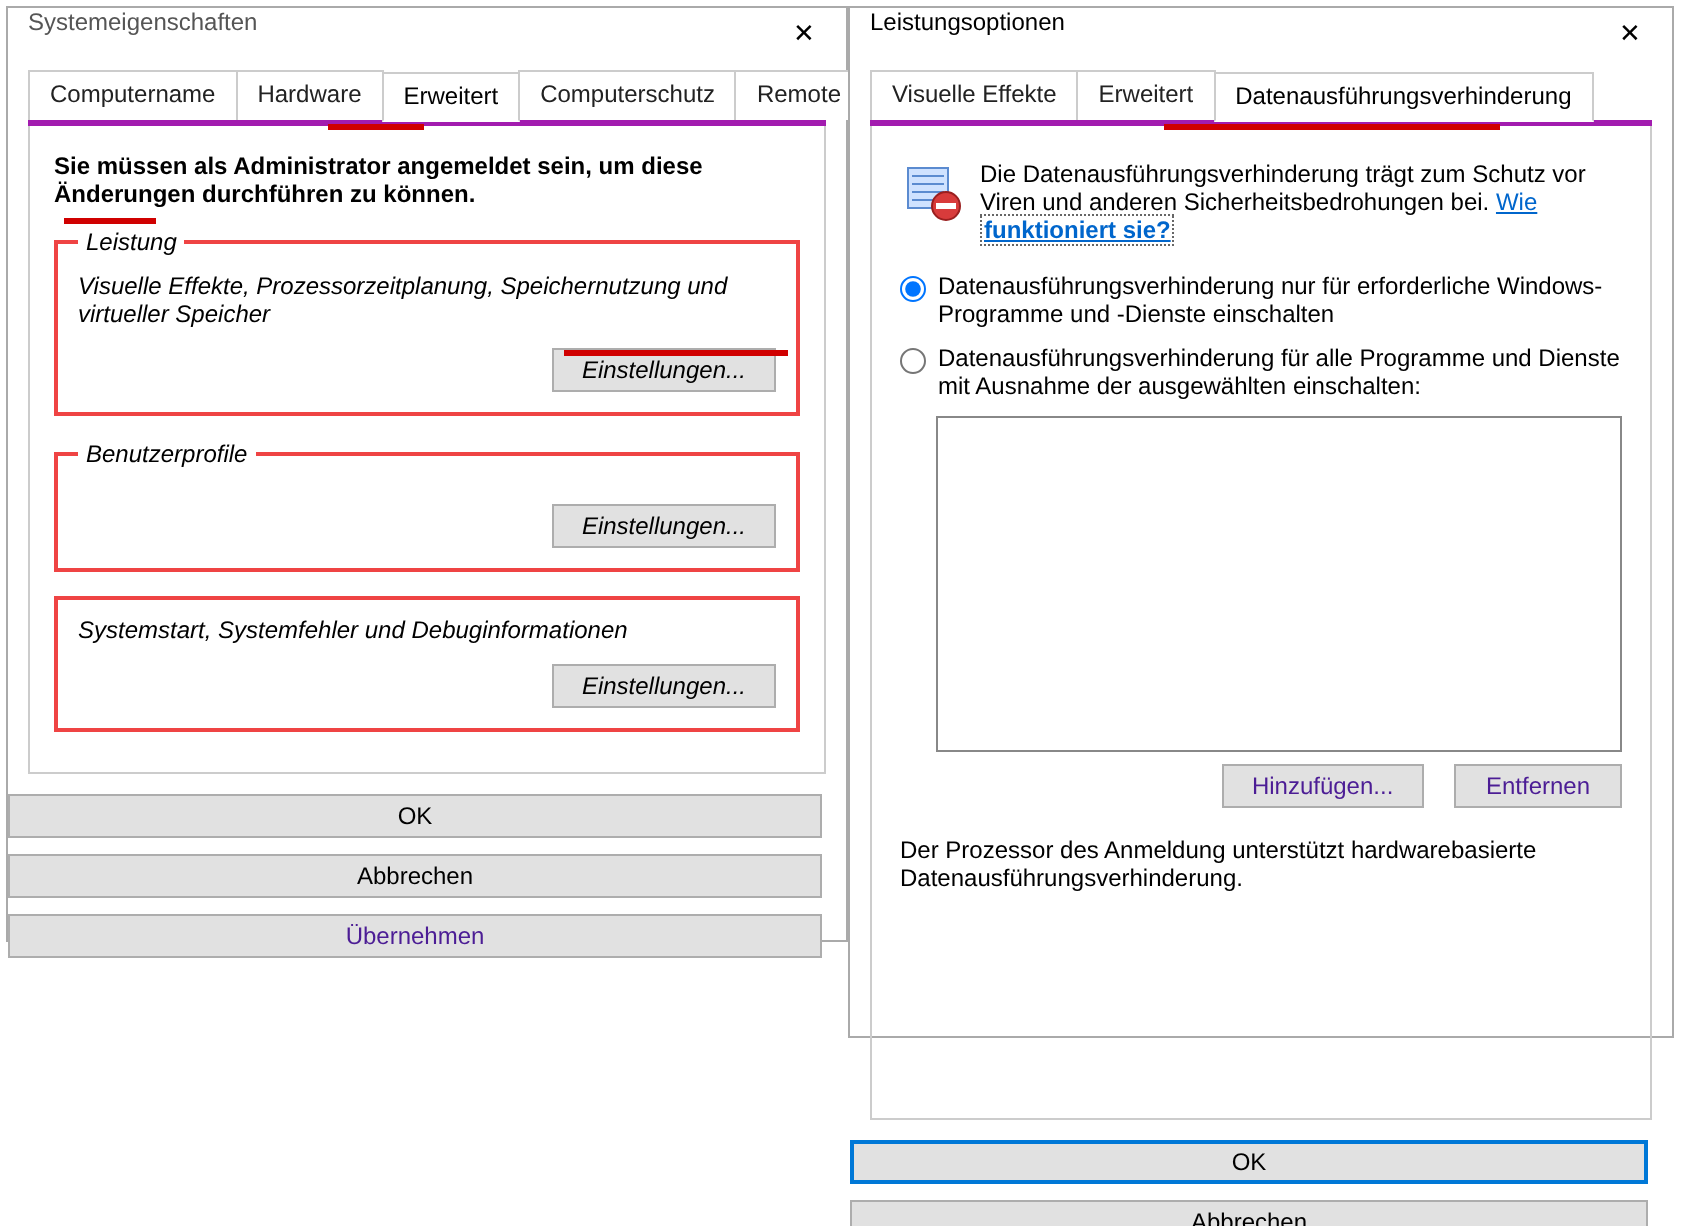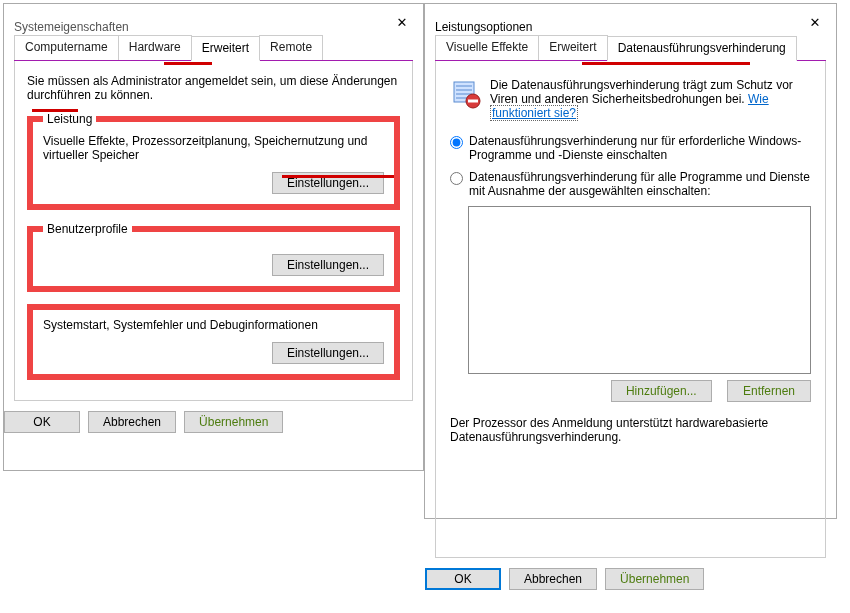--- a/index.html
+++ b/index.html
@@ -14,34 +14,34 @@
     overflow: hidden;
   }
   .dialog {
     position: absolute;
     background: #fff;
     border: 1px solid #aaa;
   }
   .titlebar {
     height: 30px;
     display: flex;
-    align-items: flex-end;
+    align-items: flex-start;
     padding: 0 6px 0 10px;
     position: relative;
   }
   .titlebar .title { flex: 1; color: #555; }
   .close-x {
     width: 30px; height: 24px;
     display: flex; align-items: center; justify-content: center;
     font-size: 13px;
     cursor: default;
   }
   .tabstrip {
     display: flex;
-    border-bottom: 1px solid #a21caf;
+    border-bottom: 3px solid #a21caf;
     margin: 0 10px;
     position: relative;
     top: 1px;
   }
   .tab {
     padding: 4px 10px 5px 10px;
     border: 1px solid #ccc;
     border-bottom: none;
     background: #fff;
     margin-right: -1px;
@@ -54,46 +54,49 @@
     z-index: 2;
     border-bottom: 1px solid #fff;
     top: 1px;
   }
   .tabpanel {
     border: 1px solid #ccc;
     border-top: none;
     margin: 0 10px;
     padding: 12px 12px 8px 12px;
   }
-  .admin-note { margin: 2px 0 10px 0; }
+  .admin-note { margin: 2px 0 10px 0; font-weight: bold; }
   fieldset {
-    border: 6px solid #ef4444;
+    border: 2px solid #ef4444;
     margin: 0 0 12px 0;
     padding: 8px 10px 10px 10px;
+    font-style: italic;
   }
   legend { padding: 0 4px; }
   .btnrow-right { text-align: right; margin-top: 10px; }
   button.win {
     font: inherit;
     background: #e1e1e1;
     border: 1px solid #adadad;
     padding: 3px 14px;
     min-width: 84px;
     cursor: default;
   }
   button.win.default {
     background: #e1e1e1;
     border: 1px solid #0078d7;
     box-shadow: 0 0 0 1px #0078d7 inset;
   }
-  button.win:disabled { color: #4d7c0f; }
+  button.win:disabled { color: #4c1d95; }
   .dlg-buttons {
     display: flex;
+    justify-content: flex-end;
     gap: 8px;
     padding: 10px 12px 12px 0;
+    flex-direction: column;
   }
   .red-underline {
     position: absolute;
     height: 3px;
     background: #d00000;
     pointer-events: none;
   }
   
   .dep-icon {
     width: 32px; height: 32px;
@@ -102,20 +105,21 @@
     margin-right: 8px;
     vertical-align: top;
   }
   .dep-icon svg { width: 32px; height: 32px; }
   .dep-desc-row { display:flex; align-items:flex-start; margin: 12px 0 14px 0; }
   .dep-desc-text { flex:1; }
   a.dep-link { color:#0066cc; text-decoration: underline; }
   .dep-link-dotted {
     border: 1px dotted #666;
     padding: 0 1px;
+    font-weight: bold;
   }
   .radio-row { display:flex; align-items:flex-start; margin: 4px 0 8px 0; }
   .radio-row input { margin: 2px 6px 0 0; }
   .listbox {
     border: 1px solid #888;
     height: 168px;
     margin: 4px 0 6px 18px;
     background: #fff;
   }
   .listbtns { text-align: right; margin: 0 0 14px 0; }
@@ -139,20 +143,21 @@
 <div class="dialog" id="dlg-left">
   <div class="titlebar">
     <span class="title">Systemeigenschaften</span>
     <span class="close-x">✕</span>
   </div>
 
   <div class="tabstrip">
     <div class="tab inactive">Computername</div>
     <div class="tab inactive">Hardware</div>
     <div class="tab active">Erweitert</div>
+    <div class="tab inactive">Computerschutz</div>
     <div class="tab inactive">Remote</div>
   </div>
 
   <div class="tabpanel">
     <div class="admin-note">Sie müssen als Administrator angemeldet sein, um diese Änderungen durchführen zu können.</div>
 
     <fieldset>
       <legend>Leistung</legend>
       <div>Visuelle Effekte, Prozessorzeitplanung, Speichernutzung und virtueller Speicher</div>
       <div class="btnrow-right">

